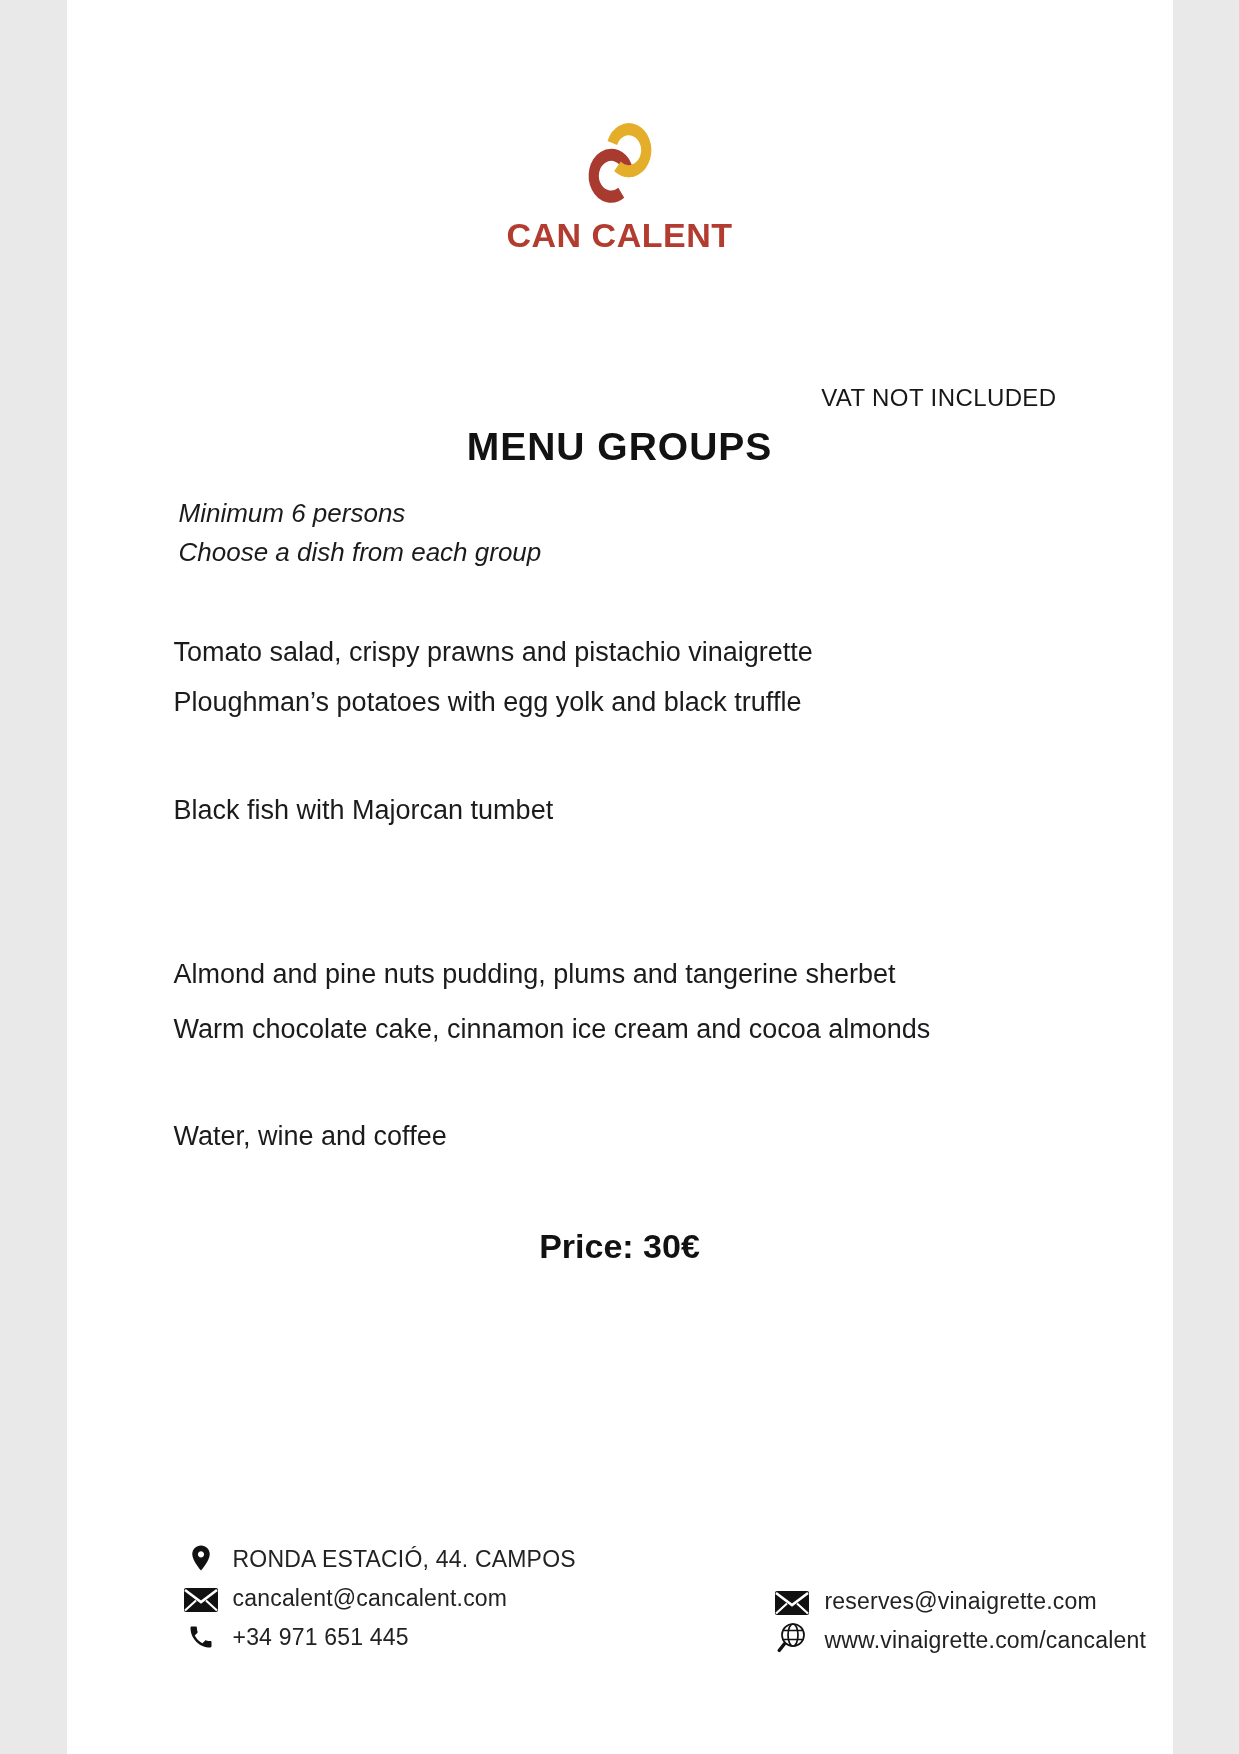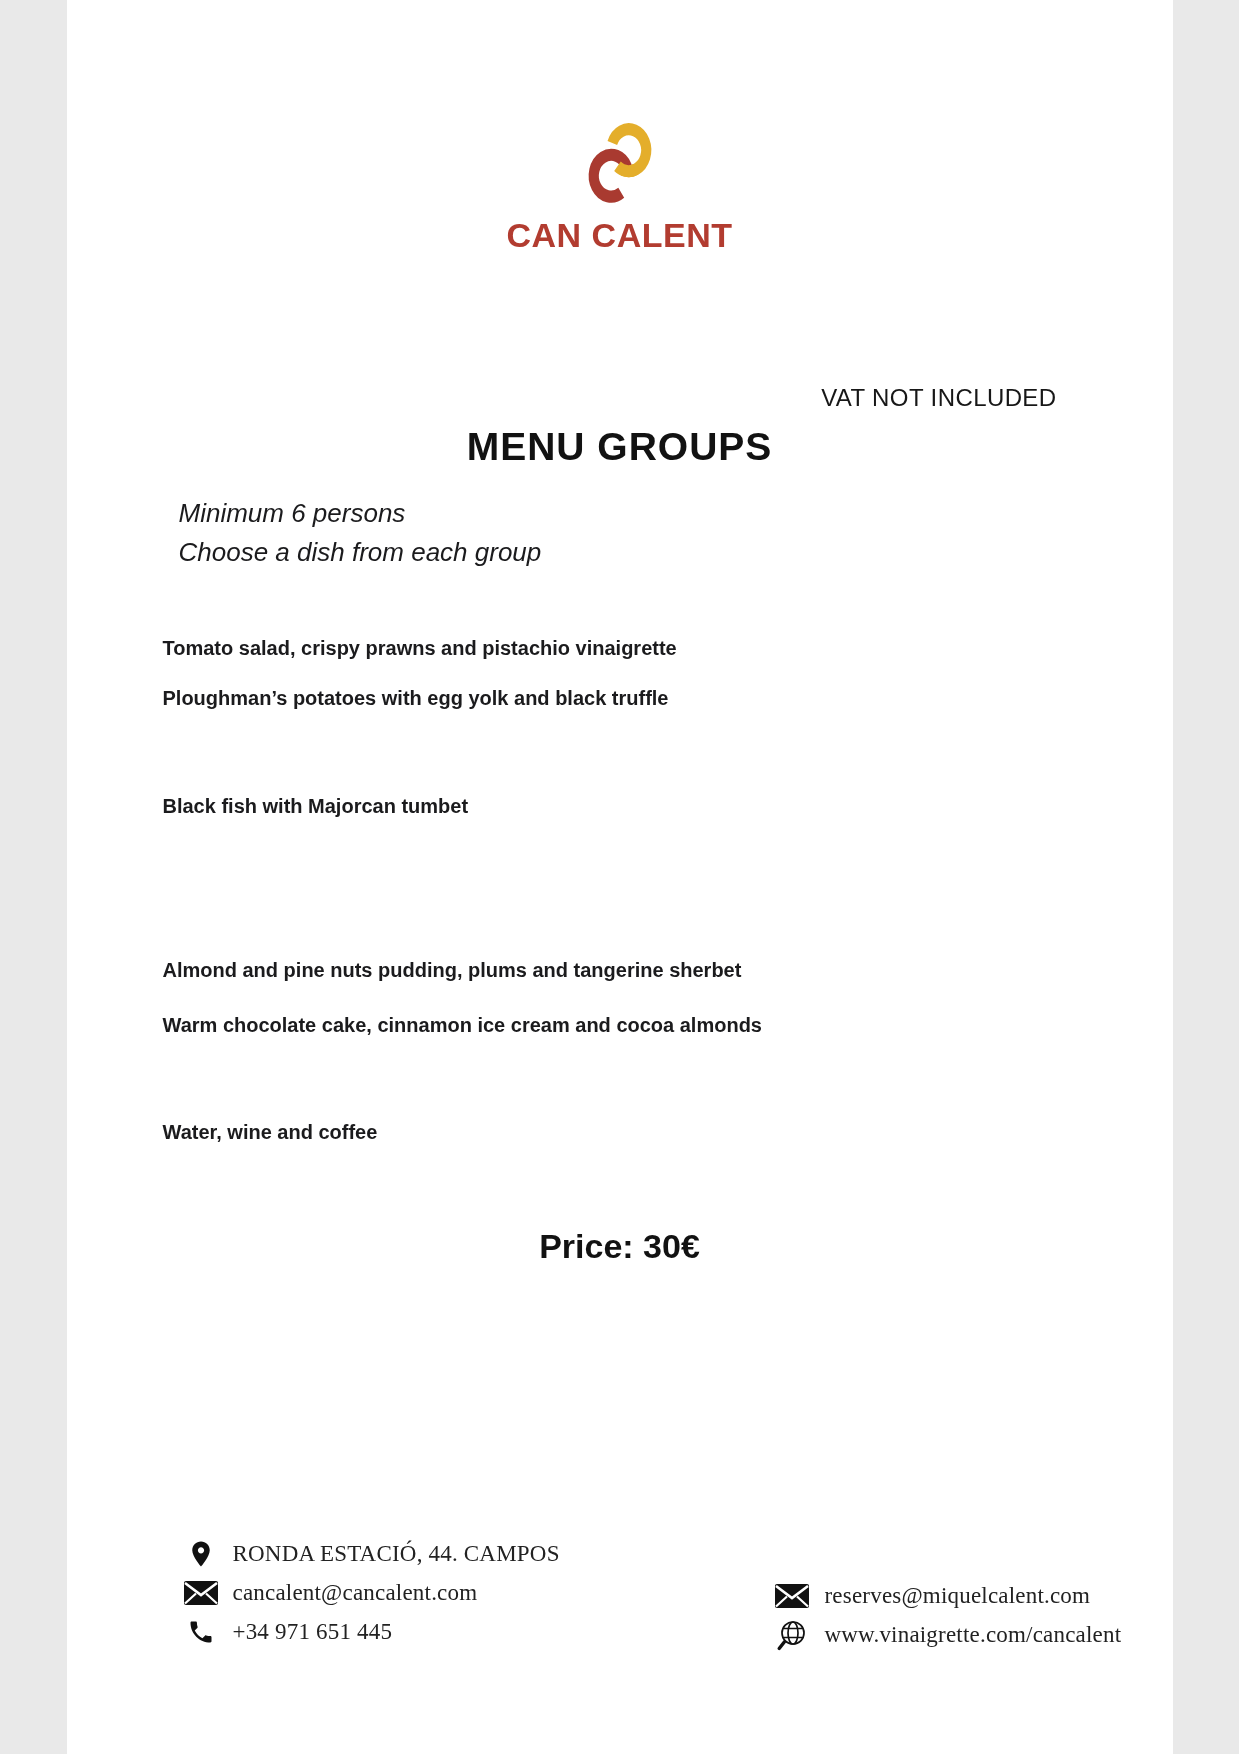--- a/index.html
+++ b/index.html
@@ -27,39 +27,39 @@
 
   .title{
     top:425px;left:0;width:100%;text-align:center;
     font-size:39px;font-weight:bold;letter-spacing:1px;color:#121212;
   }
 
   .intro{left:112px;font-size:26px;font-style:italic;color:#1b1b1d;}
   .intro.l0{top:498px;}
   .intro.l1{top:537px;}
 
-  .item{left:96px;font-size:20px;color:#1b1b1d;white-space:nowrap;font-weight:bold;}
+  .item{left:107px;font-size:27px;color:#1b1b1d;white-space:nowrap;}
   .item.t0{top:637px;}
   .item.t1{top:687px;}
   .item.t2{top:795px;}
   .item.t3{top:850px;}
   .item.t4{top:959px;text-align:right;}
   .item.t5{top:1014px;}
   .item.t6{top:1121px;}
 
   .price{
     top:1227px;left:0;width:100%;text-align:center;
     font-size:34px;font-weight:bold;color:#121212;
   }
 
   
   .footer-col{position:absolute;}
   .footer-left{left:114px;top:1534px;}
   .footer-right{left:704px;top:1576px;}
-  .f-row{display:flex;align-items:center;height:39px;font-family:Liberation Serif, serif;}
+  .f-row{display:flex;align-items:flex-end;height:39px;}
   .f-icon{width:40px;display:flex;justify-content:center;align-items:center;flex:0 0 40px;}
   .footer-right .f-icon{width:42px;flex-basis:42px;}
   .f-text{margin-left:12px;font-size:23px;color:#222;letter-spacing:.2px;white-space:nowrap;}
 </style>
 </head>
 <body>
 
 <div class="page">
 
   <div class="brand">
@@ -121,21 +121,21 @@
 
   <div class="footer-col footer-right">
     <div class="f-row">
       <span class="f-icon">
         <svg width="34" height="24" viewBox="0 0 34 24" aria-hidden="true">
           <rect x="0" y="0" width="34" height="24" rx="2" fill="#111"></rect>
           <path d="M1 2 L17 14 L33 2" stroke="#fff" stroke-width="2.6" fill="none"></path>
           <path d="M1 22.5 L12 12.5 M33 22.5 L22 12.5" stroke="#fff" stroke-width="2.2" fill="none"></path>
         </svg>
       </span>
-      <span class="f-text">reserves@miquelcalent.com</span>
+      <span class="f-text">reserves@vinaigrette.com</span>
     </div>
     <div class="f-row">
       <span class="f-icon">
         <svg width="34" height="34" viewBox="0 0 34 34" aria-hidden="true">
           <g stroke="#111" fill="none" stroke-width="1.7">
             <circle cx="18" cy="15" r="11"></circle>
             <ellipse cx="18" cy="15" rx="5" ry="11"></ellipse>
             <path d="M8 10.5 H28 M8 19.5 H28"></path>
           </g>
           <path d="M9.5 23.8 L4.2 30.5" stroke="#111" stroke-width="3.4" stroke-linecap="round"></path>

